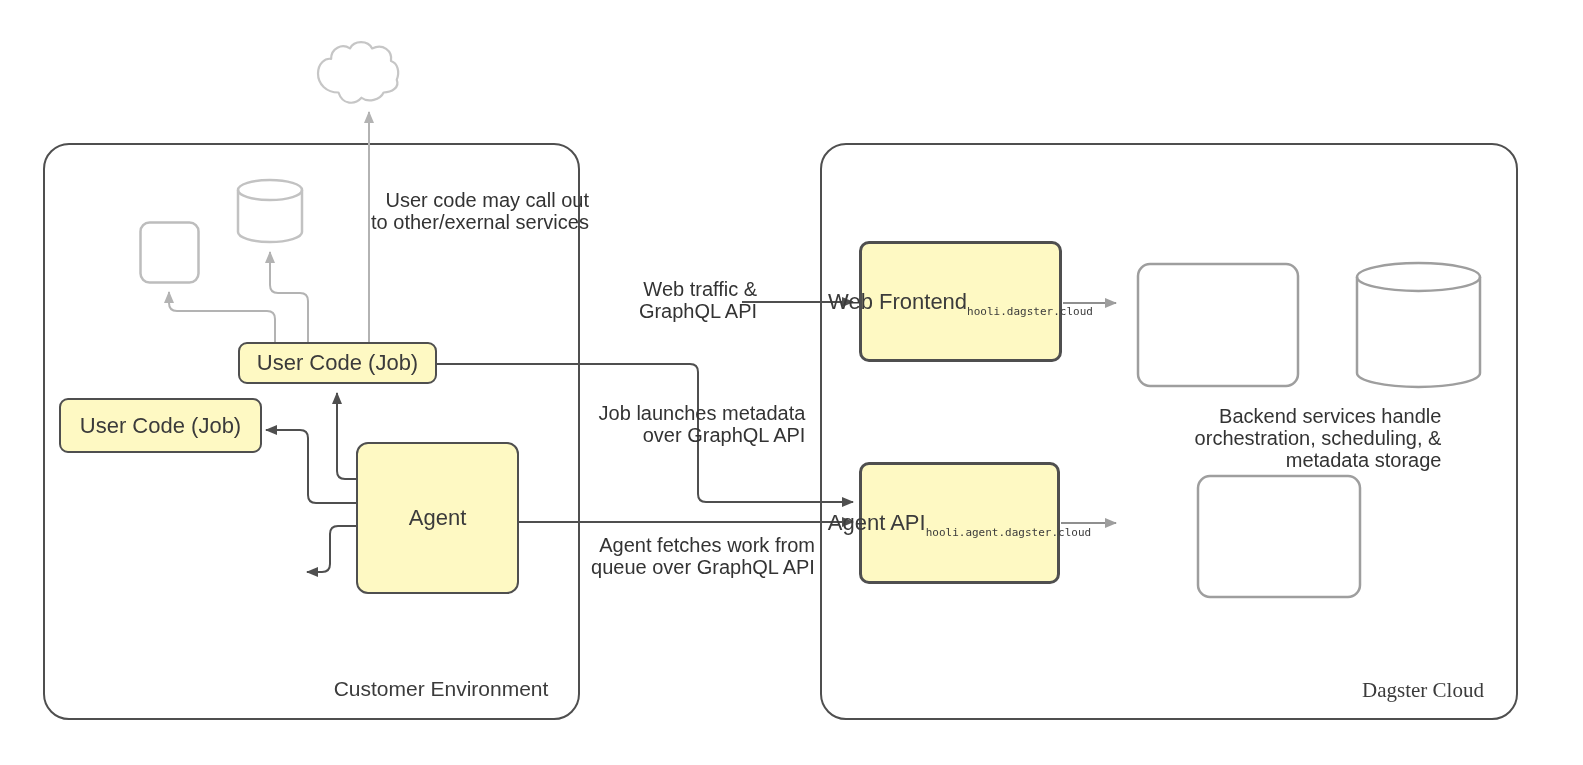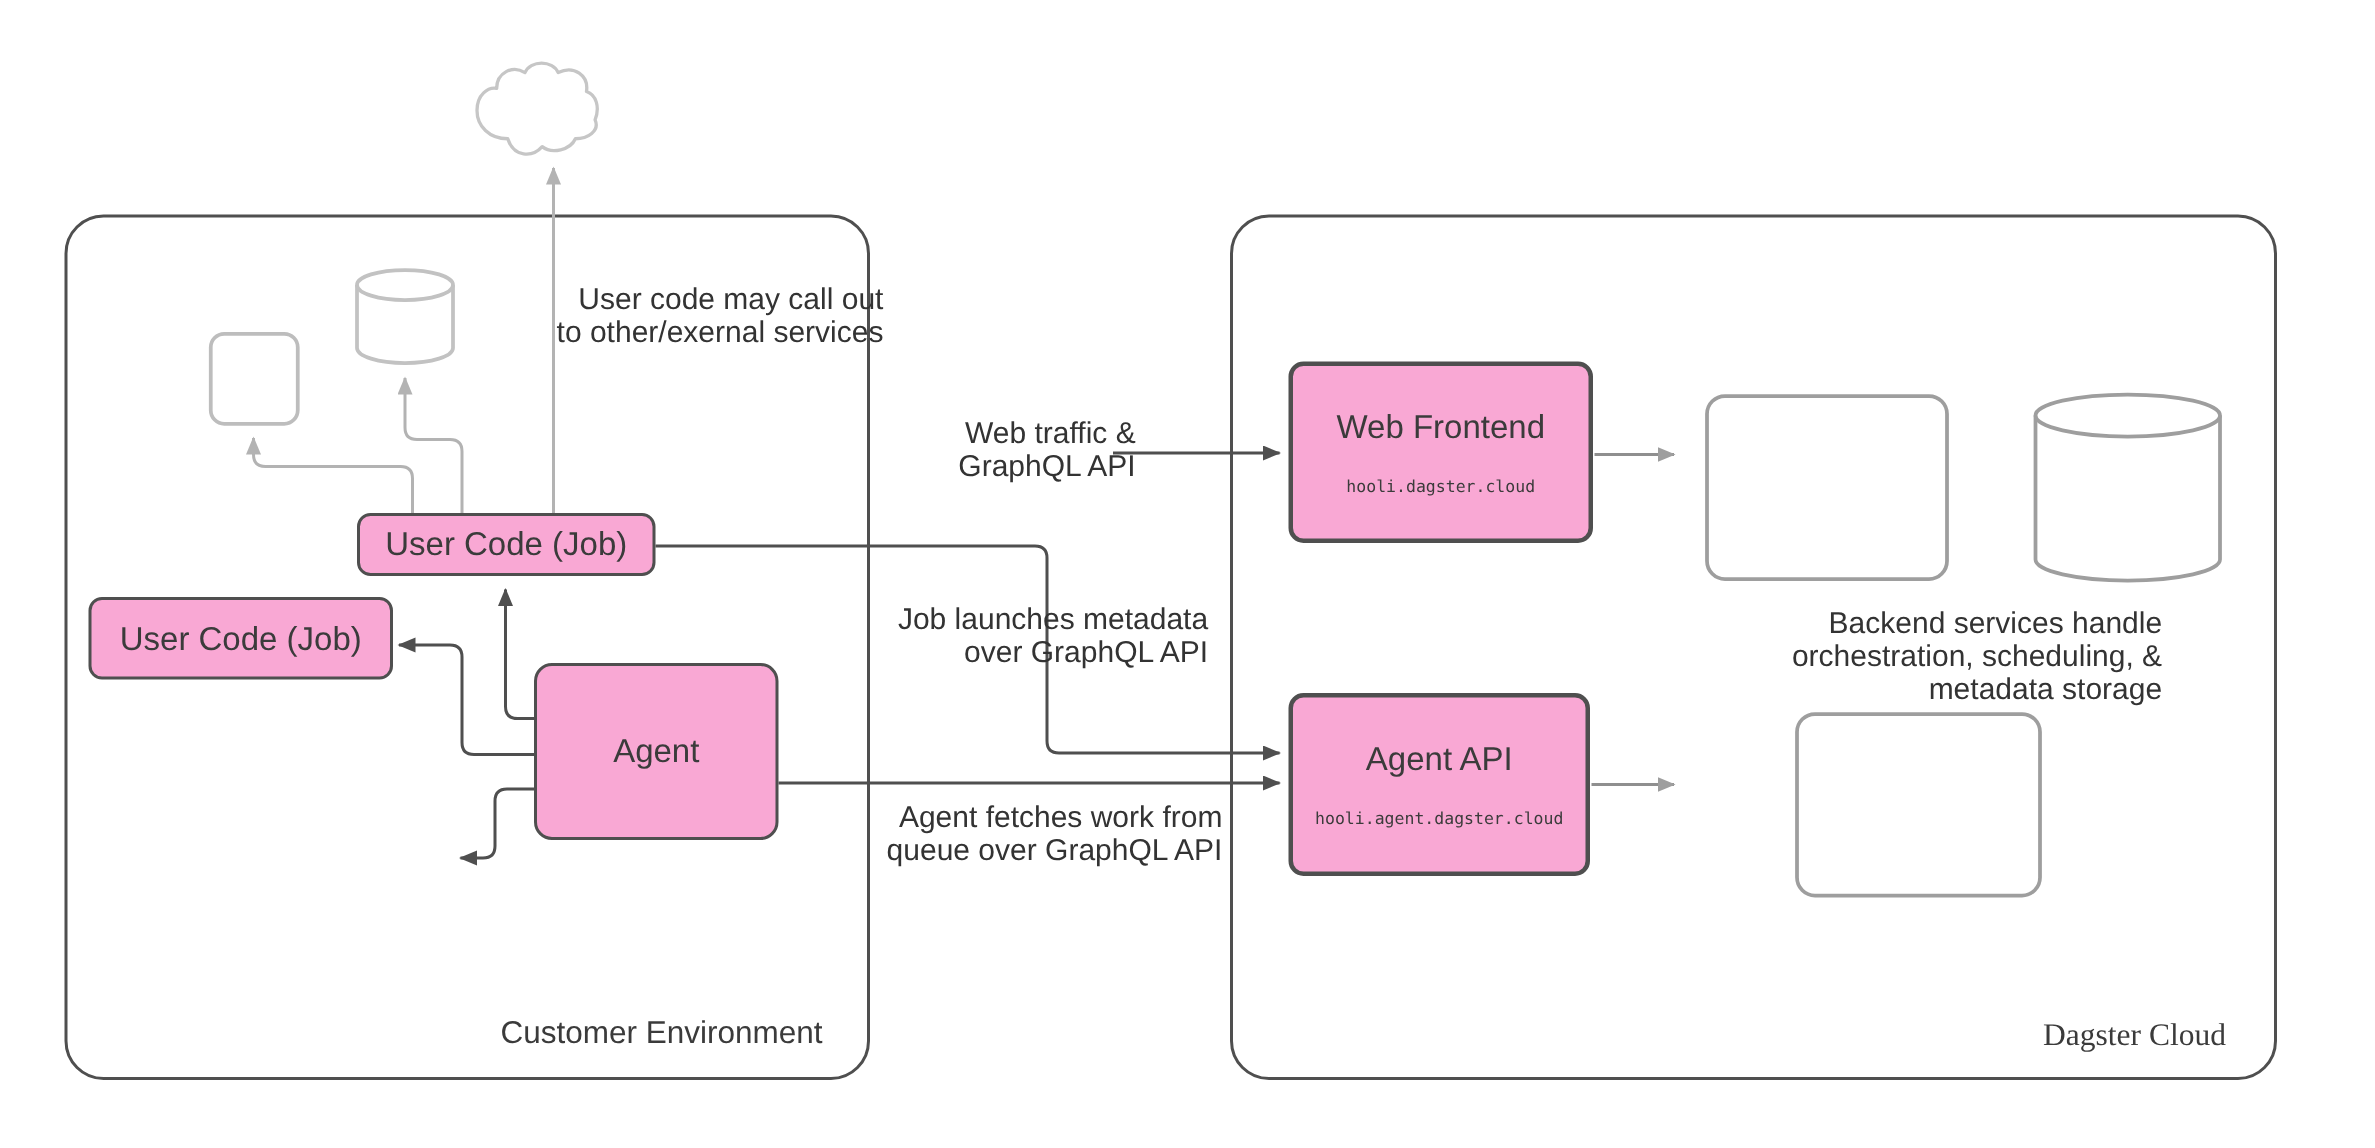--- a/index.html
+++ b/index.html
@@ -19,24 +19,24 @@
     background: transparent;
     z-index: 0;
   }
   .layer {
     position: absolute;
     left: 0; top: 0;
     z-index: 1;
   }
   .node {
     position: absolute;
-    background: #f9a8d4;
+    background: #fef9c3;
     border: 2.5px solid #4f4f4f;
     display: flex;
-    flex-direction: column;
+    flex-direction: row;
     align-items: center;
     justify-content: center;
     z-index: 2;
     color: #3b3b3b;
   }
   .node .title { font-size: 22px; line-height: 26px; white-space: nowrap; }
   .node .subtitle {
     font-family: "DejaVu Sans Mono", monospace;
     font-size: 11px;
     line-height: 15px;
@@ -127,21 +127,21 @@
 
   <div class="node small" style="left:238px; top:342px; width:199px; height:42px;">
     <div class="title">User Code (Job)</div>
   </div>
 
   <div class="node small" style="left:59px; top:398px; width:203px; height:55px;">
     <div class="title">User Code (Job)</div>
   </div>
 
 
-  <div class="node agent-box" style="left:356px; top:442px; width:163px; height:118px;">
+  <div class="node agent-box" style="left:356px; top:442px; width:163px; height:152px;">
     <div class="title">Agent</div>
   </div>
 
   <div class="node big" style="left:859px; top:241px; width:203px; height:121px;">
     <div class="title">Web Frontend</div>
     <div class="subtitle">hooli.dagster.cloud</div>
   </div>
 
   <div class="node big" style="left:859px; top:462px; width:201px; height:122px;">
     <div class="title">Agent API</div>

